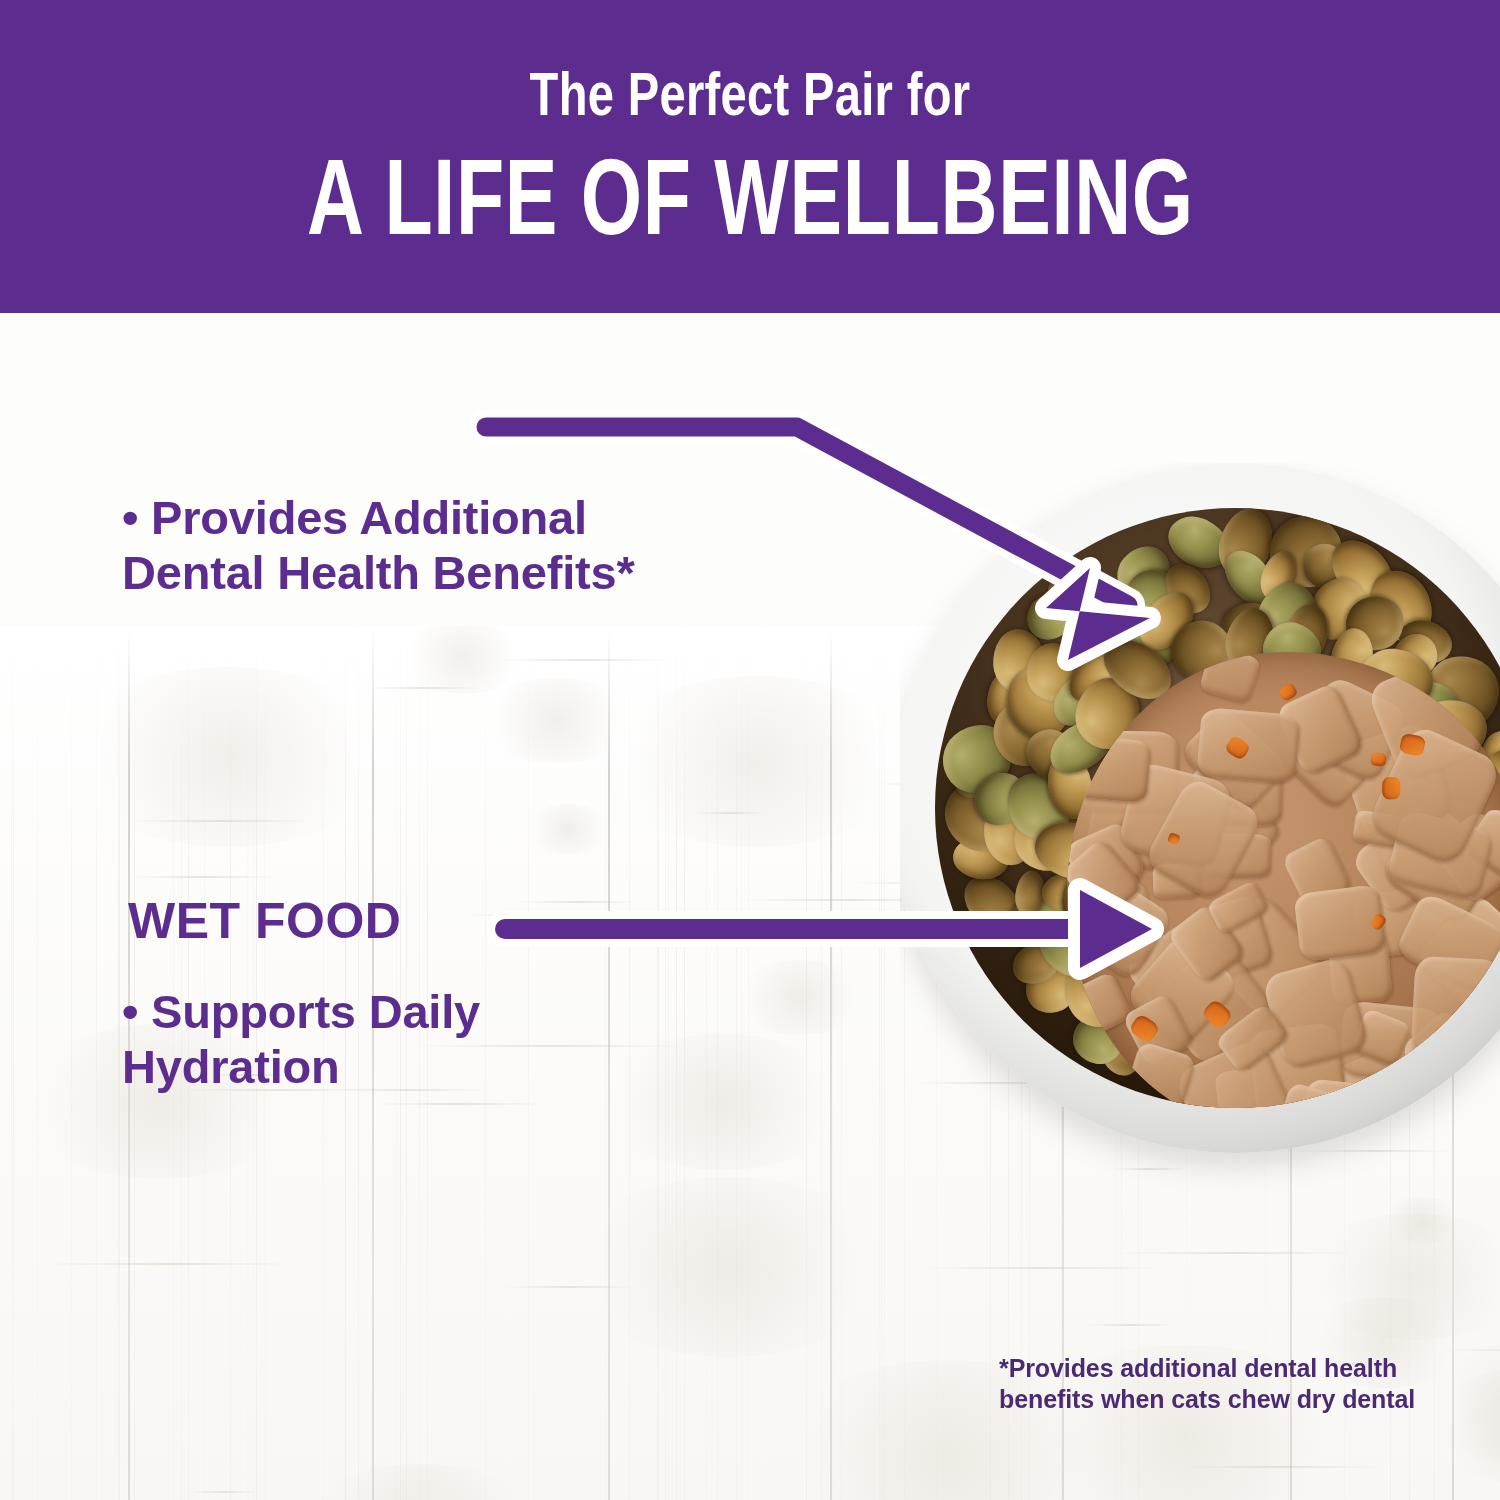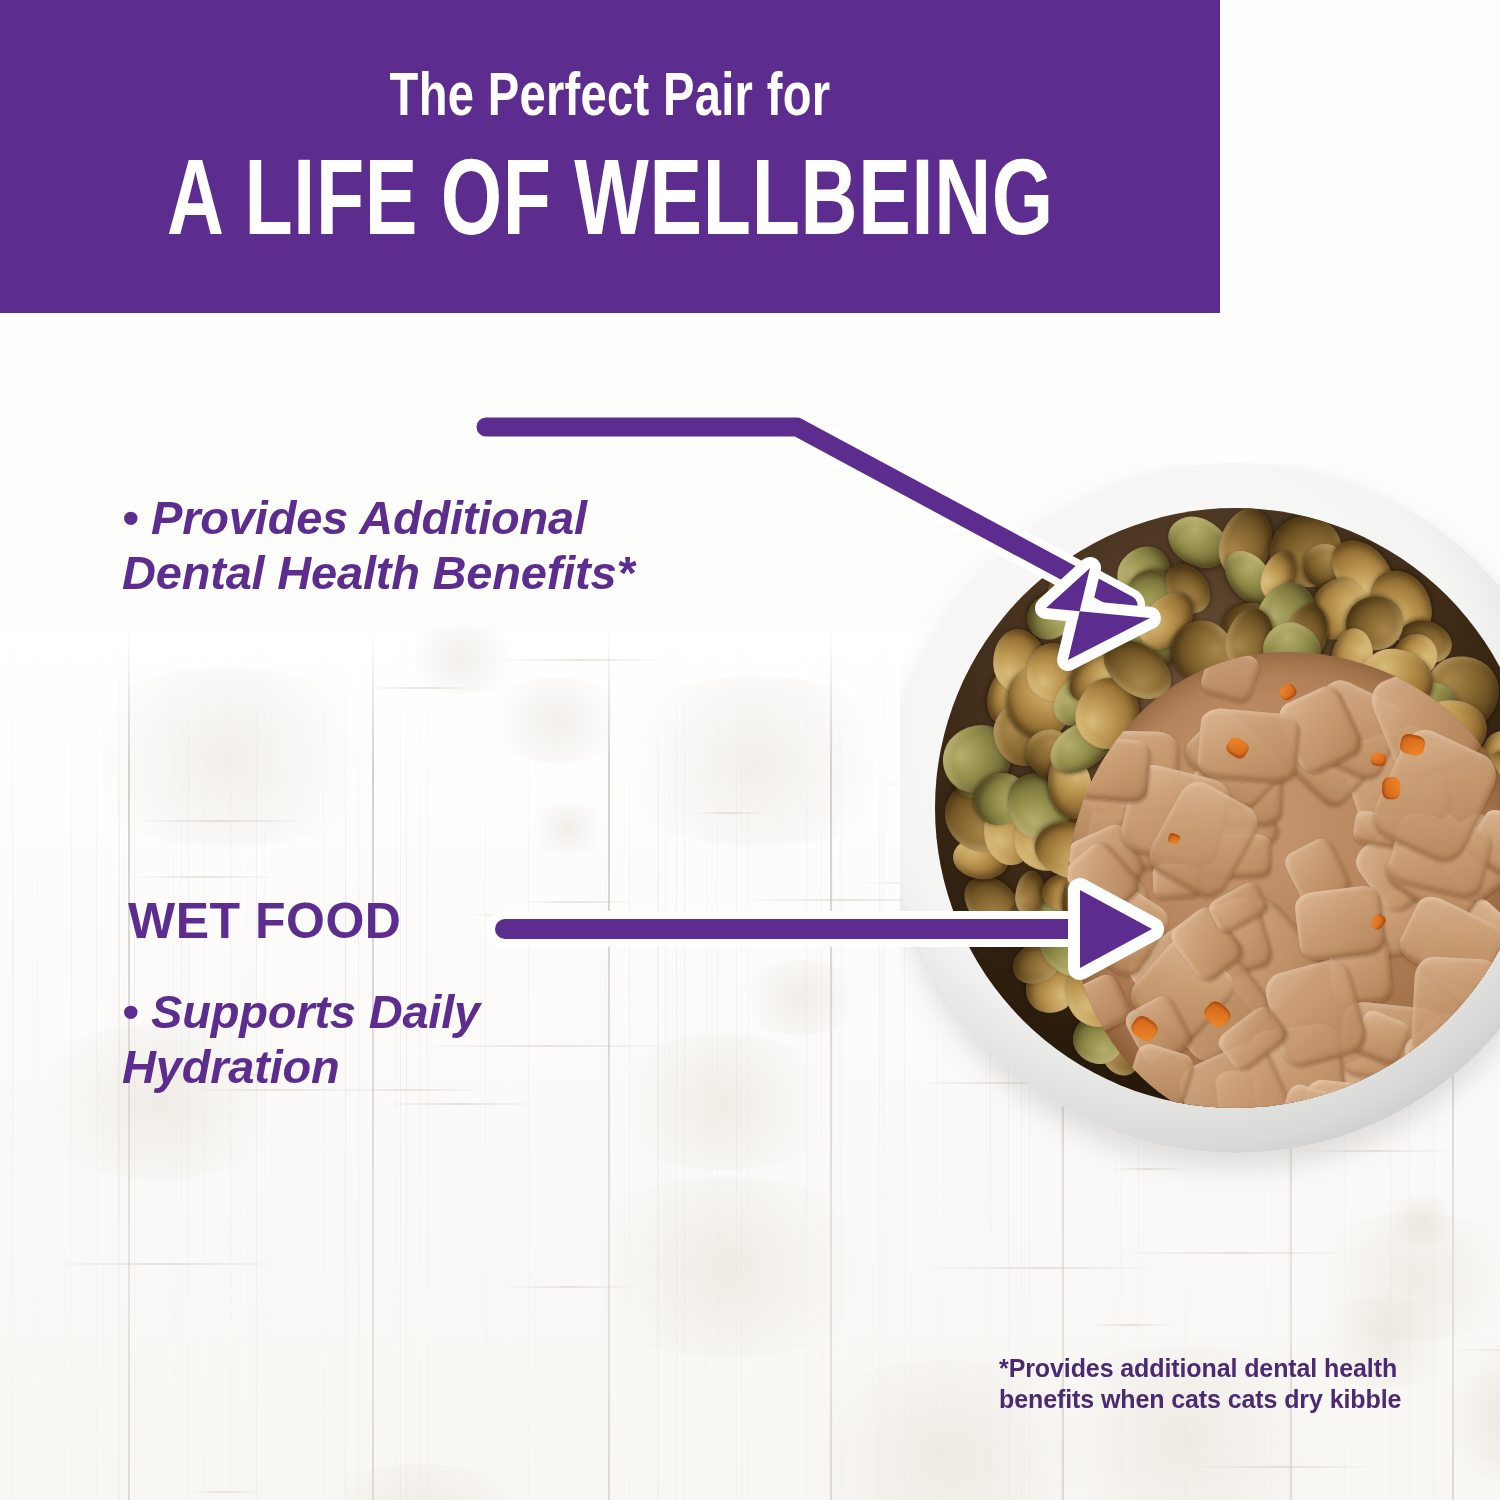--- a/index.html
+++ b/index.html
@@ -31,21 +31,21 @@
     position:absolute; border-radius:50%;
     background:radial-gradient(circle,rgba(214,205,190,.30) 0%,rgba(214,205,190,0) 70%);
   }
   #wood-bg .streak{
     position:absolute; height:2px;
     background:linear-gradient(90deg,rgba(208,201,189,0),rgba(200,192,178,.40),rgba(208,201,189,0));
   }
 
   
   #header{
-    position:absolute; left:0; top:0; width:1220px; height:313px;
+    position:absolute; left:0; top:0; width:1500px; height:313px;
     background:#5c2d8e;
     display:flex; flex-direction:column;
     align-items:center; justify-content:center;
   }
   #header-eyebrow{
     color:#ffffff;
     font-family:"Liberation Sans Narrow","Liberation Sans",sans-serif;
     font-weight:700;
     font-size:62px;
     line-height:1;
@@ -85,21 +85,20 @@
 
   .bullet-block{
     position:absolute;
     color:#5c2d8e;
     font-family:"Liberation Sans",sans-serif;
     font-weight:700;
     font-size:47px;
     line-height:1.16;
     letter-spacing:-.2px;
     white-space:pre-line;
-    font-style:italic;
   }
   #dry-b1{ left:122px; top:178px; }
   #dry-b2{ left:122px; top:320px; }
   #wet-b1{ left:122px; top:672px; }
   #wet-b2{ left:122px; top:818px; }
 
   #footnote{
     position:absolute;
     left:999px; top:1040px;
     width:430px;
@@ -500,21 +499,21 @@
   </div>
 
   <div class="bullet-block" id="dry-b1" data-interactable="false">• Provides Additional
 Dental Health Benefits*</div>
 
   <div class="section-head" id="wet-head" data-interactable="false">WET FOOD</div>
   <div class="bullet-block" id="wet-b1" data-interactable="false">• Supports Daily
 Hydration</div>
 
   <div id="footnote" data-interactable="false">*Provides additional dental health
-benefits when cats cats dry kibble</div>
+benefits when cats chew dry dental</div>
 </div>
 
 <svg id="arrows" viewBox="0 0 1500 1500" data-interactable="false">
 
   <g data-interactable="false">
     <path d="M 486,427 L 797,427 L 1128,605" fill="none" stroke="#FFFFFF" stroke-width="34" stroke-linecap="round" stroke-linejoin="round"></path>
     <path d="M 486,427 L 797,427 L 1128,605" fill="none" stroke="#5C2D8E" stroke-width="19" stroke-linecap="round" stroke-linejoin="round"></path>
 
     <polygon points="1150,618 1046,608 1090,568 1068,660" fill="#FFFFFF" stroke="#FFFFFF" stroke-width="22" stroke-linejoin="round"></polygon>
     <polygon points="1150,618 1046,608 1090,568 1068,660" fill="#5C2D8E"></polygon>

